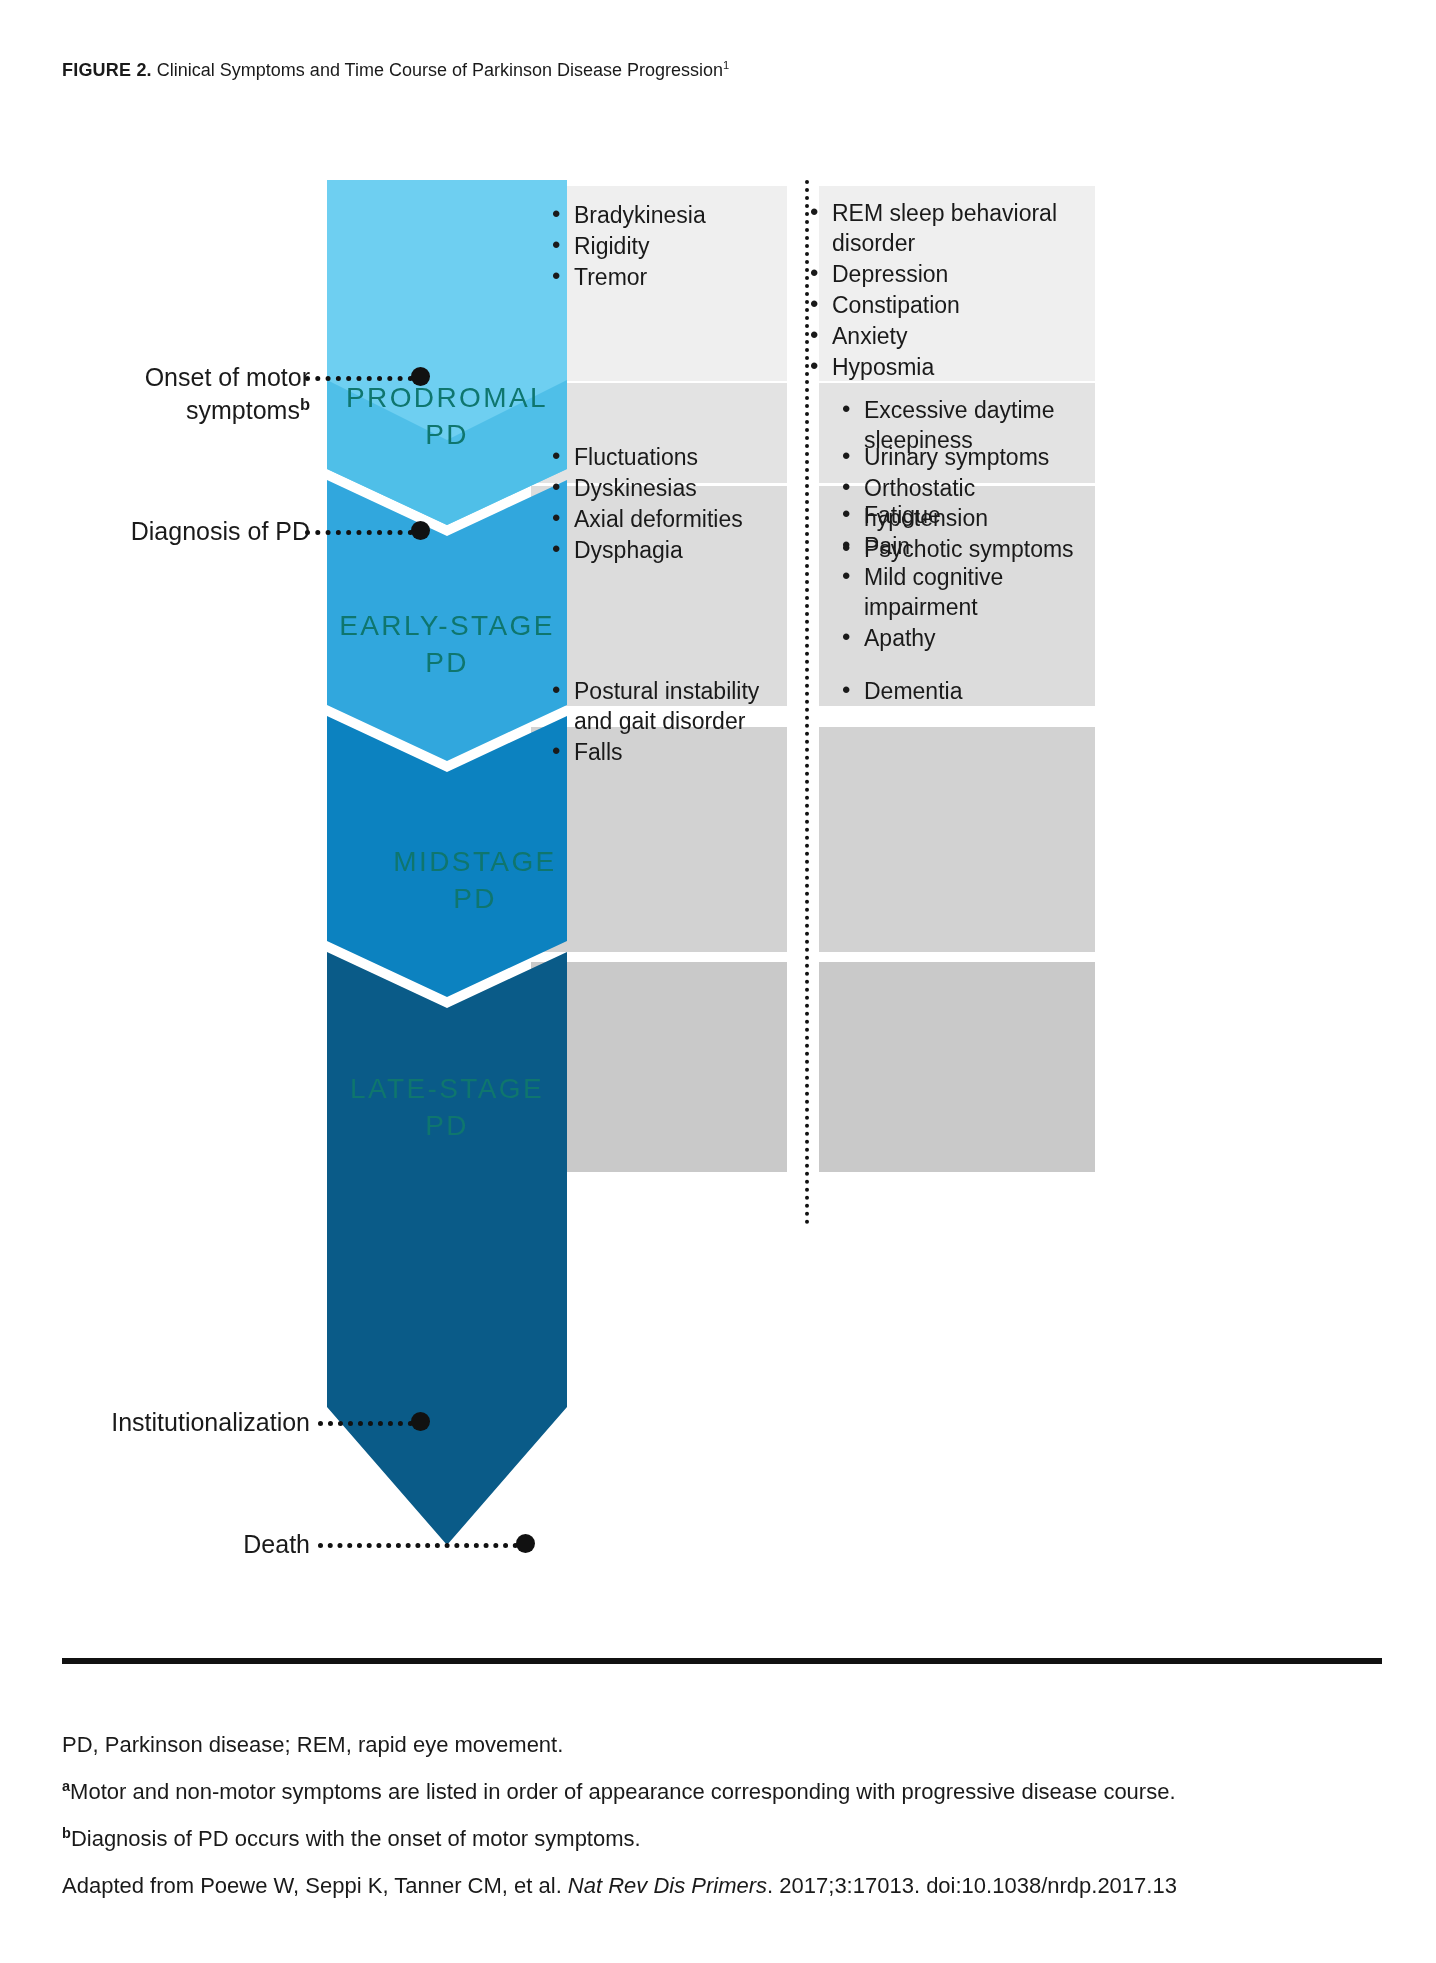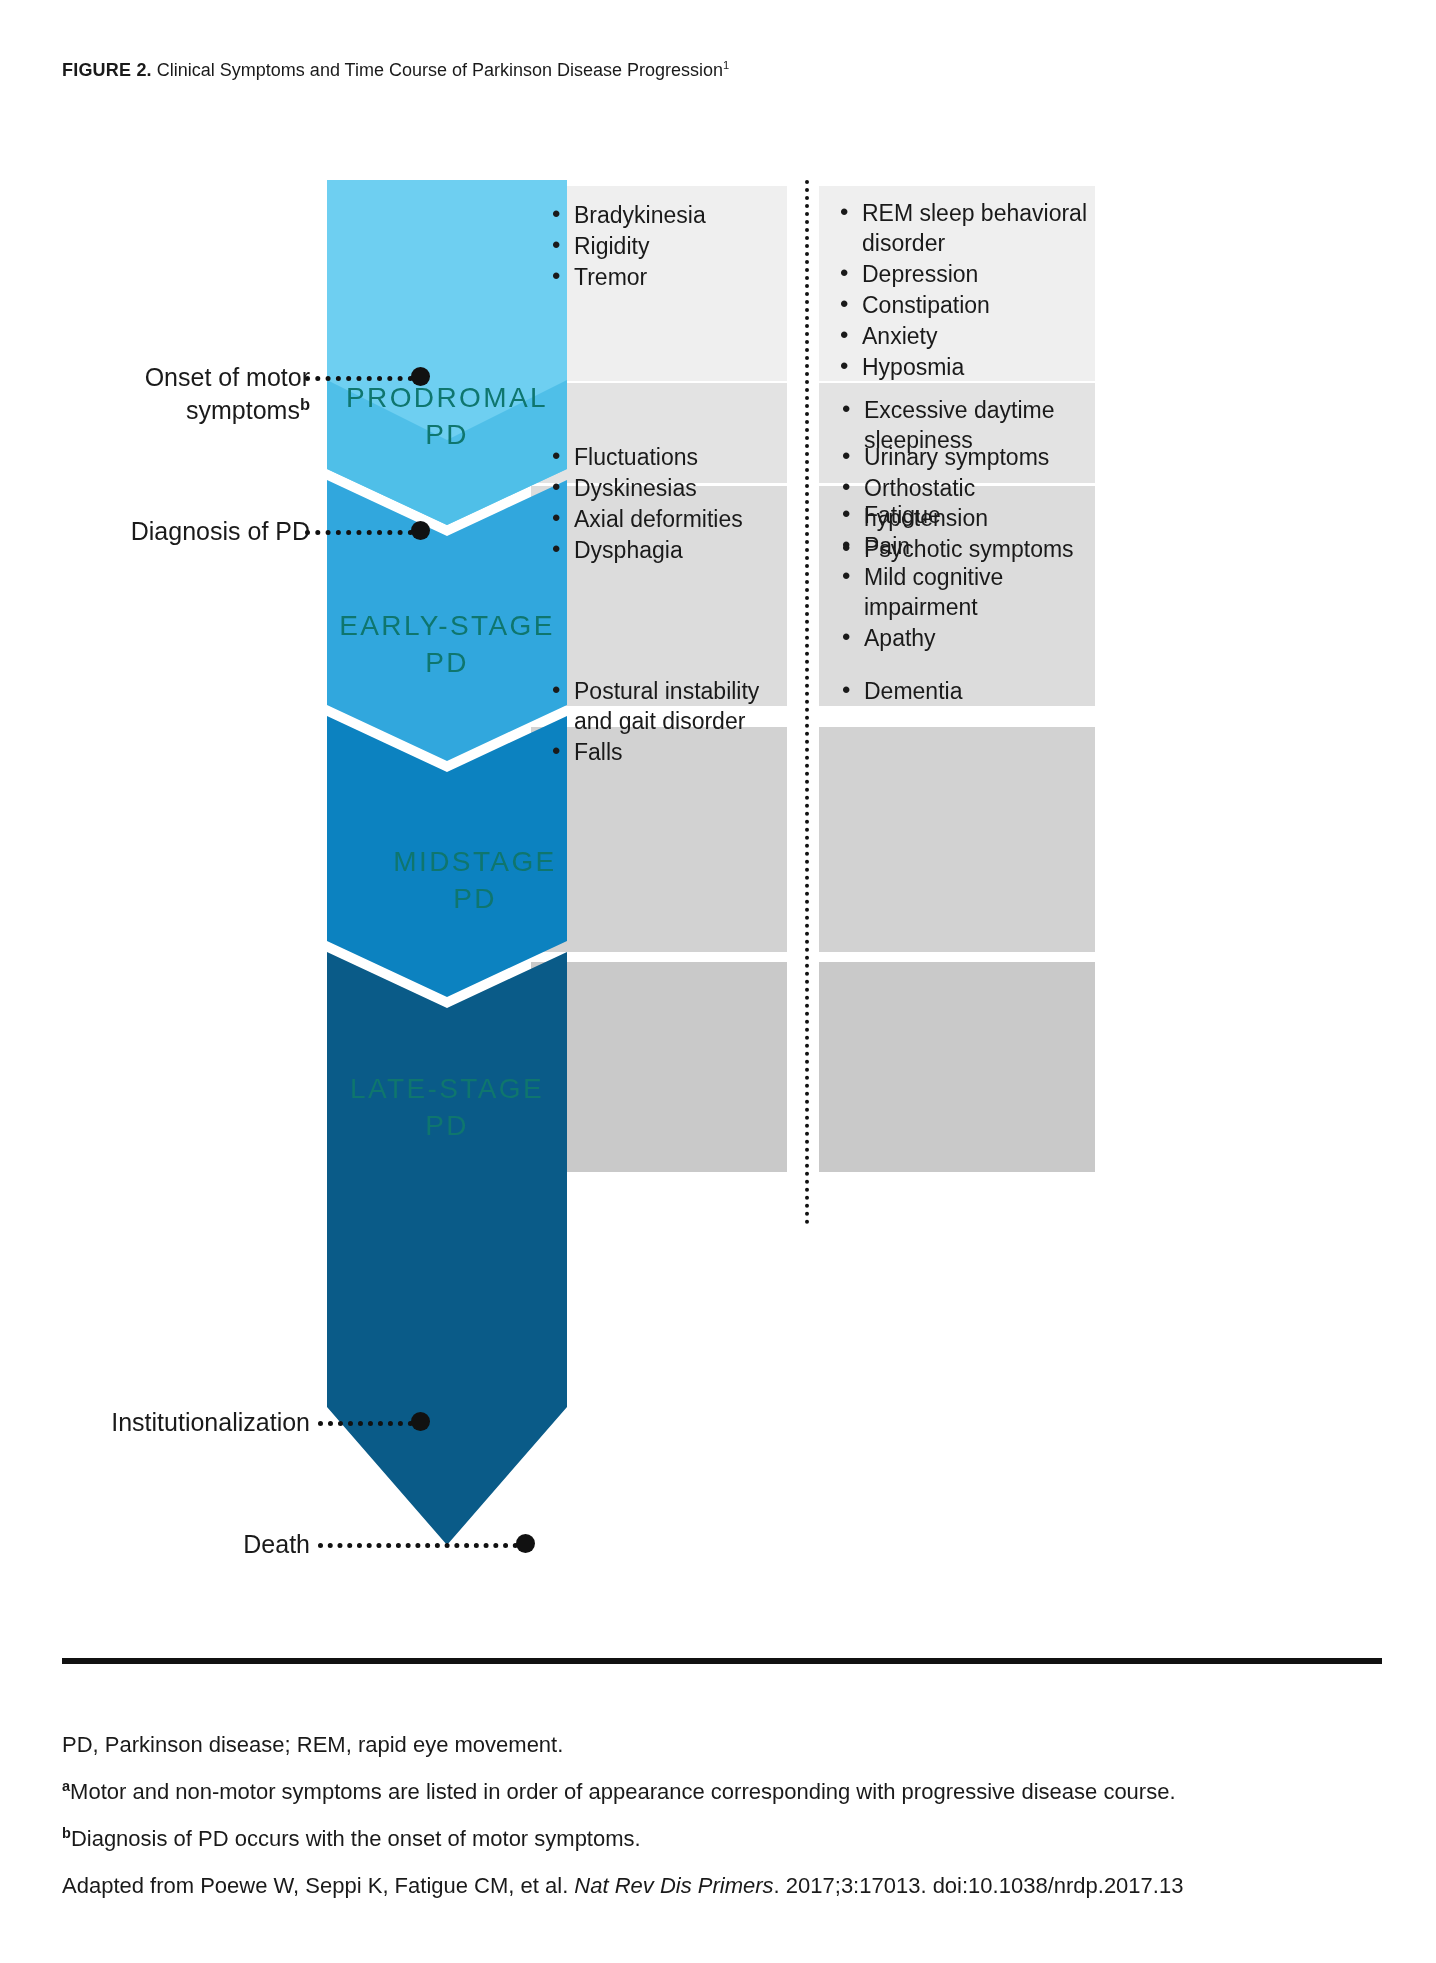--- a/index.html
+++ b/index.html
@@ -43,21 +43,21 @@
 
   
   .sym-list{position:absolute;margin:0;padding:0;list-style:none;font-size:23px;
             line-height:30px;color:#1a1a1a;}
   .sym-list li{position:relative;padding-left:26px;margin-bottom:1px;}
   .sym-list li:before{content:"\2022";position:absolute;left:4px;top:-1px;font-size:24px;line-height:30px;}
 
   #list-motor-early{left:548px;top:70px;width:235px;}
   #list-motor-mid  {left:548px;top:312px;width:235px;}
   #list-motor-late {left:548px;top:546px;width:235px;}
-  #list-nm-prod    {left:836px;top:68px;width:255px;}
+  #list-nm-prod    {left:806px;top:68px;width:255px;}
   #list-nm-prod2   {left:838px;top:265px;width:255px;}
   #list-nm-early   {left:838px;top:70px;width:255px;}
   #list-nm-mid     {left:838px;top:312px;width:255px;}
   #list-nm-late    {left:838px;top:546px;width:255px;}
 
   
   #chevrons{position:absolute;left:0;top:0;width:1436px;height:1450px;}
 
   
   .stage-caption{position:absolute;width:240px;text-align:center;color:#0f766e;
@@ -206,14 +206,14 @@
   <div class="leader" style="left:318px;top:1413px;width:200px;"></div>
   <div class="endpoint" style="left:516px;top:1404px;"></div>
 
 </div>
 
 <div id="bottom-rule"></div>
 <div id="footnotes">
   <p>PD, Parkinson disease; REM, rapid eye movement.</p>
   <p><span class="supb">a</span><span>Motor and non-motor symptoms are listed in order of appearance corresponding with progressive disease course.</span></p>
   <p><span class="supb">b</span><span>Diagnosis of PD occurs with the onset of motor symptoms.</span></p>
-  <p><span>Adapted from Poewe W, Seppi K, Fatigue CM, et al. </span><span class="ital">Nat Rev Dis Primers</span><span>. 2017;3:17013. doi:10.1038/nrdp.2017.13</span></p>
+  <p><span>Adapted from Poewe W, Seppi K, Tanner CM, et al. </span><span class="ital">Nat Rev Dis Primers</span><span>. 2017;3:17013. doi:10.1038/nrdp.2017.13</span></p>
 </div>
 
 </body></html>

